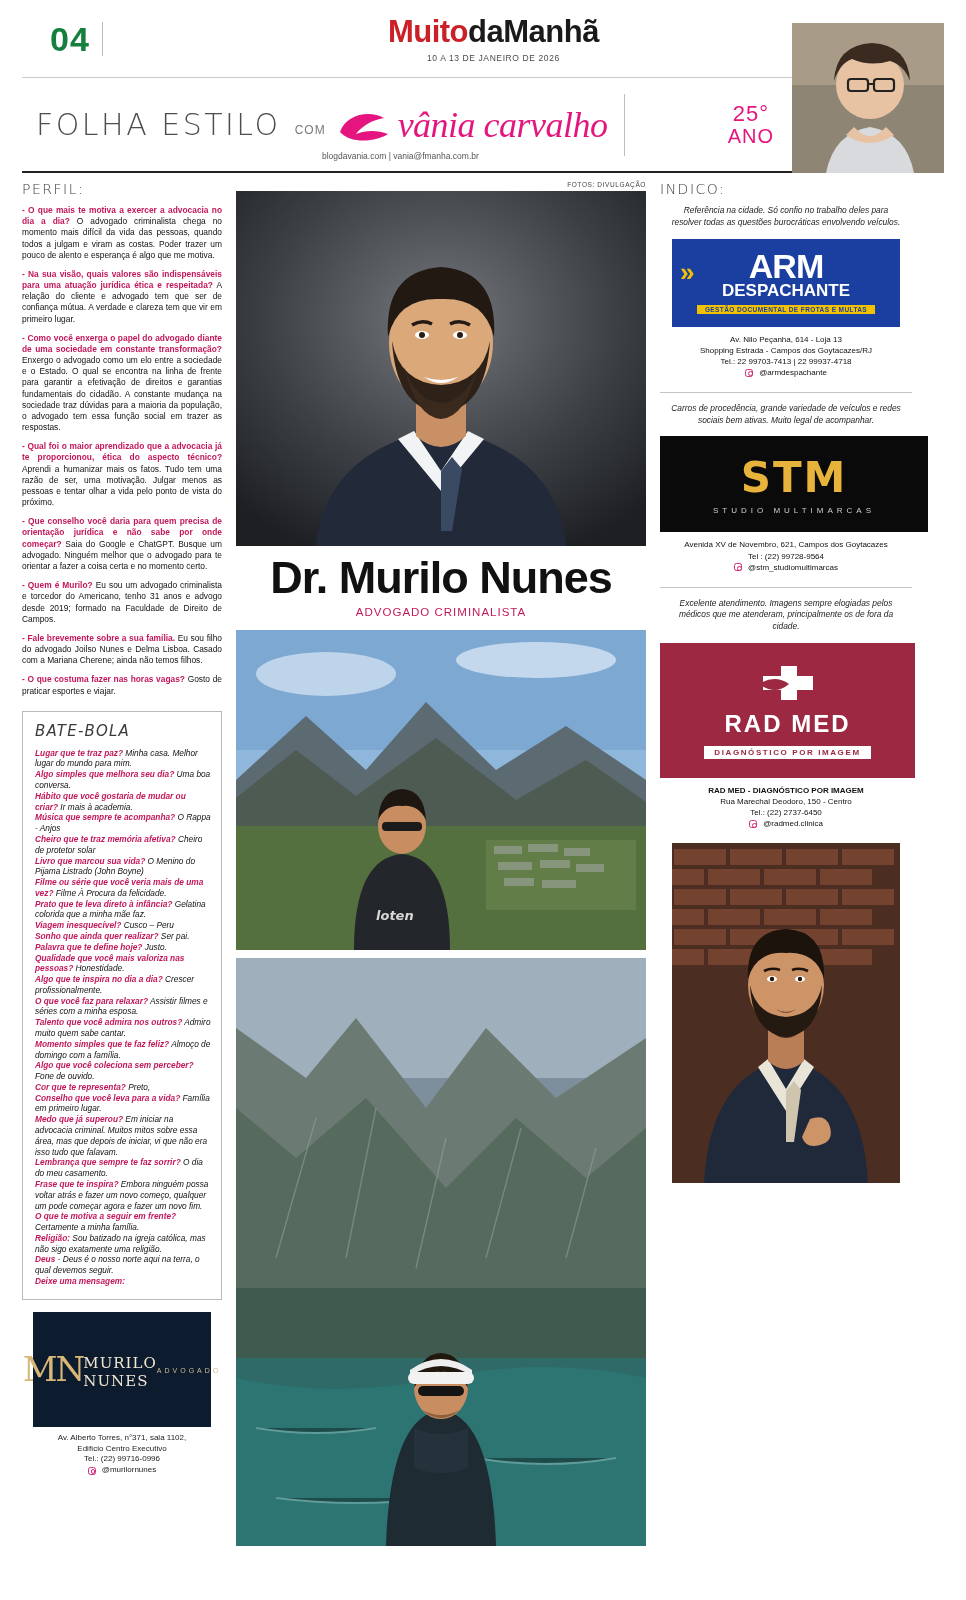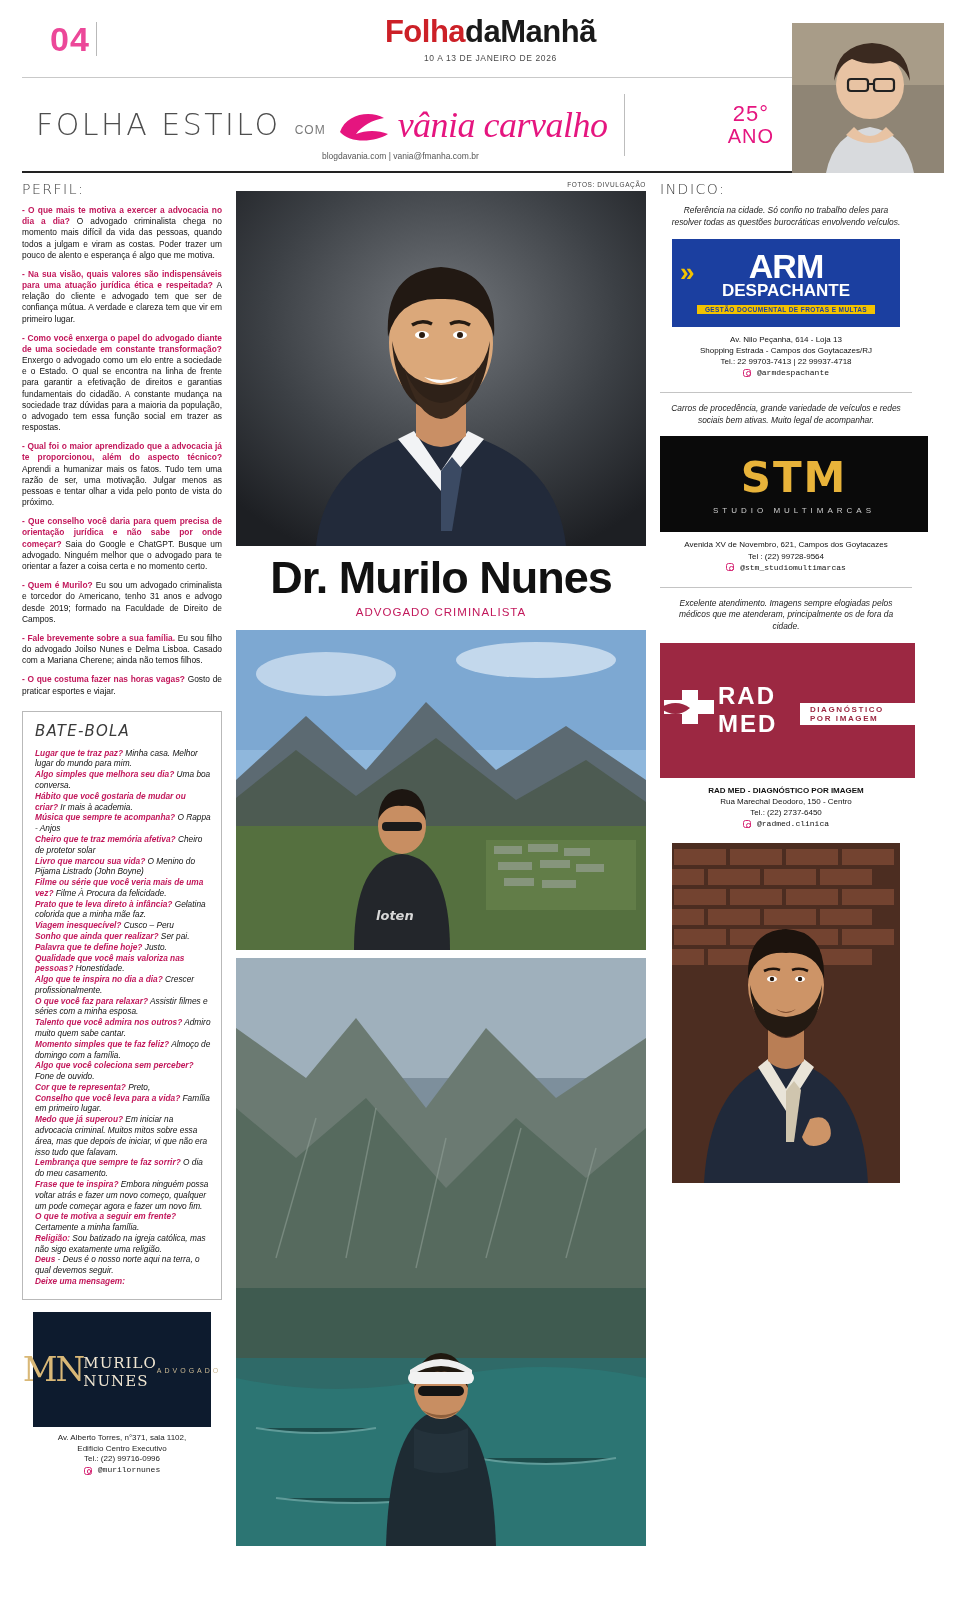--- a/index.html
+++ b/index.html
@@ -15,23 +15,23 @@
   .page { width:966px; height:1600px; position:relative; padding: 0 22px; }
 
   
   .masthead {
     position: relative;
     height: 78px;
     display:flex; align-items:center;
     border-bottom: 1px solid #c9c9c9;
   }
   .page-num {
-    font-size: 34px; font-weight: bold; color:#ec4899;
+    font-size: 34px; font-weight: bold; color:#15803d;
     letter-spacing: 1px;
-    padding: 0 6px 0 28px;
+    padding: 0 12px 0 28px;
     border-right: 1px solid #b9b9b9;
     line-height: 1;
   }
   .masthead-center {
     flex: 1; text-align:center; margin-left: -60px;
   }
   .nameplate { font-size: 31px; font-weight: bold; letter-spacing:-0.5px; }
   .nameplate .red { color:#cc2027; }
   .nameplate .blk { color:#1a1a1a; }
   .issue-date { font-size: 8.5px; color:#4a4a4a; letter-spacing:0.6px; margin-top:3px; }
@@ -102,21 +102,21 @@
   .ad-ml { margin-top:12px; }
   .ad-ml-box {
     width: 178px; height: 115px; margin: 0 auto;
     background:#0d1b2e; display:flex; flex-direction:row;
     align-items:center; justify-content:center; color:#e8c87a;
   }
   .ad-ml-mono { font-family:"DejaVu Serif", serif; font-size:34px; letter-spacing:-2px; color:#d9b877;}
   .ad-ml-name { font-family:"DejaVu Serif", serif; font-size:15px; letter-spacing:1px; color:#f0e6d2; margin-top:6px;}
   .ad-ml-sub { font-size:7px; letter-spacing:3px; color:#cdbb94; margin-top:3px;}
   .ad-caption { text-align:center; font-size:8px; line-height:1.35; margin-top:6px; color:#222; }
-  .ig { display:inline-flex; align-items:center; gap:6px;font-family:Liberation Mono, monospace; }
+  .ig { display:inline-flex; align-items:center; gap:6px; }
   .ig-glyph {
     display:inline-block; width:8px; height:8px; border:1.4px solid #d62976; border-radius:2.5px;
     position:relative; background:#fff;
   }
   .ig-glyph::after{content:"";position:absolute;left:1.8px;top:1.8px;width:2.8px;height:2.8px;border:1.2px solid #d62976;border-radius:50%;}
 
   
   .photo-credit { text-align:right; font-size:6.5px; letter-spacing:0.6px; color:#444; margin-bottom:3px; }
   .hero {
     width:410px; height:355px; position:relative; overflow:hidden;
@@ -154,21 +154,21 @@
 
   .stm {
     width:268px; height:96px; margin: 10px auto 0; background:#0a0a0a;
     display:flex; flex-direction:column; align-items:center; justify-content:center;
   }
   .stm-word { font-size:42px; font-weight:bold; color:#e8b33a; letter-spacing:2px; font-family:"DejaVu Sans", sans-serif; }
   .stm-sub { font-size:8px; color:#cfcfcf; letter-spacing:4px; margin-top:4px; }
 
   .radmed {
     width:255px; height:135px; margin:10px auto 0; background:#9c2842;
-    display:flex; align-items:center; justify-content:center; color:#fff;
+    display:flex; flex-direction:column; align-items:center; justify-content:center; color:#fff;
   }
   .radmed-cross { width:58px; height:42px; position:relative; margin-bottom:6px; }
   .radmed-word { font-size:24px; font-weight:bold; letter-spacing:2px; }
   .radmed-sub { font-size:8px; letter-spacing:1.6px; background:#fff; color:#9c2842; padding:2px 10px; margin-top:8px; font-weight:bold;}
 
   .ad-addr { text-align:center; font-size:8px; line-height:1.4; margin-top:7px; color:#111; }
   .ad-addr .name { font-weight:bold; }
 
   .photo4 {
     width:228px; height:340px; margin:12px auto 0; overflow:hidden; position:relative;
@@ -177,21 +177,21 @@
 </style>
 </head>
 <body>
 
 <div class="page">
 
   <div class="masthead">
     <div class="page-num">04</div>
     <div class="masthead-center">
       <div class="nameplate">
-        <span class="red">Folha</span><span class="blk">daManhã</span>
+        <span class="red">Muito</span><span class="blk">daManhã</span>
       </div>
       <div class="issue-date">10 A 13 DE JANEIRO DE 2026</div>
     </div>
   </div>
 
   <div class="banner">
     <div class="banner-title">FOLHA ESTILO</div>
     <div class="banner-com">COM</div>
     <div class="swoosh">
       <svg width="56" height="40" viewBox="0 0 56 40">
@@ -222,21 +222,21 @@
   </div>
 
   <div class="content">
 
     <div class="col-left">
       <div class="kicker">PERFIL:</div>
 
       <div class="qa"><b>- O que mais te motiva a exercer a advocacia no dia a dia?</b><span> O advogado criminalista chega no momento mais difícil da vida das pessoas, quando todos a julgam e viram as costas. Poder trazer um pouco de alento e esperança é algo que me motiva.</span></div>
       <div class="qa"><b>- Na sua visão, quais valores são indispensáveis para uma atuação jurídica ética e respeitada?</b><span> A relação do cliente e advogado tem que ser de confiança mútua. A verdade e clareza tem que vir em primeiro lugar.</span></div>
       <div class="qa"><b>- Como você enxerga o papel do advogado diante de uma sociedade em constante transformação?</b><span> Enxergo o advogado como um elo entre a sociedade e o Estado. O qual se encontra na linha de frente para garantir a efetivação de direitos e garantias fundamentais do cidadão. A constante mudança na sociedade traz dúvidas para a maioria da população, o advogado tem essa função social em trazer as respostas.</span></div>
-      <div class="qa"><b>- Qual foi o maior aprendizado que a advocacia já te proporcionou, além do aspecto técnico?</b><span> Aprendi a humanizar mais os fatos. Tudo tem uma razão de ser, uma motivação. Julgar menos as pessoas e tentar olhar a vida pelo ponto de vista do próximo.</span></div>
+      <div class="qa"><b>- Qual foi o maior aprendizado que a advocacia já te proporcionou, ética do aspecto técnico?</b><span> Aprendi a humanizar mais os fatos. Tudo tem uma razão de ser, uma motivação. Julgar menos as pessoas e tentar olhar a vida pelo ponto de vista do próximo.</span></div>
       <div class="qa"><b>- Que conselho você daria para quem precisa de orientação jurídica e não sabe por onde começar?</b><span> Saia do Google e ChatGPT. Busque um advogado. Ninguém melhor que o advogado para te orientar a fazer a coisa certa e no momento certo.</span></div>
       <div class="qa"><b>- Quem é Murilo?</b><span> Eu sou um advogado criminalista e torcedor do Americano, tenho 31 anos e advogo desde 2019; formado na Faculdade de Direito de Campos.</span></div>
       <div class="qa"><b>- Fale brevemente sobre a sua família.</b><span> Eu sou filho do advogado Joilso Nunes e Delma Lisboa. Casado com a Mariana Cherene; ainda não temos filhos.</span></div>
       <div class="qa"><b>- O que costuma fazer nas horas vagas?</b><span> Gosto de praticar esportes e viajar.</span></div>
 
       <div class="batebola">
         <h3>BATE-BOLA</h3>
         <div class="bb-item"><b>Lugar que te traz paz?</b><span> Minha casa. Melhor lugar do mundo para mim.</span></div>
         <div class="bb-item"><b>Algo simples que melhora seu dia?</b><span> Uma boa conversa.</span></div>
         <div class="bb-item"><b>Hábito que você gostaria de mudar ou criar?</b><span> Ir mais à academia.</span></div>

